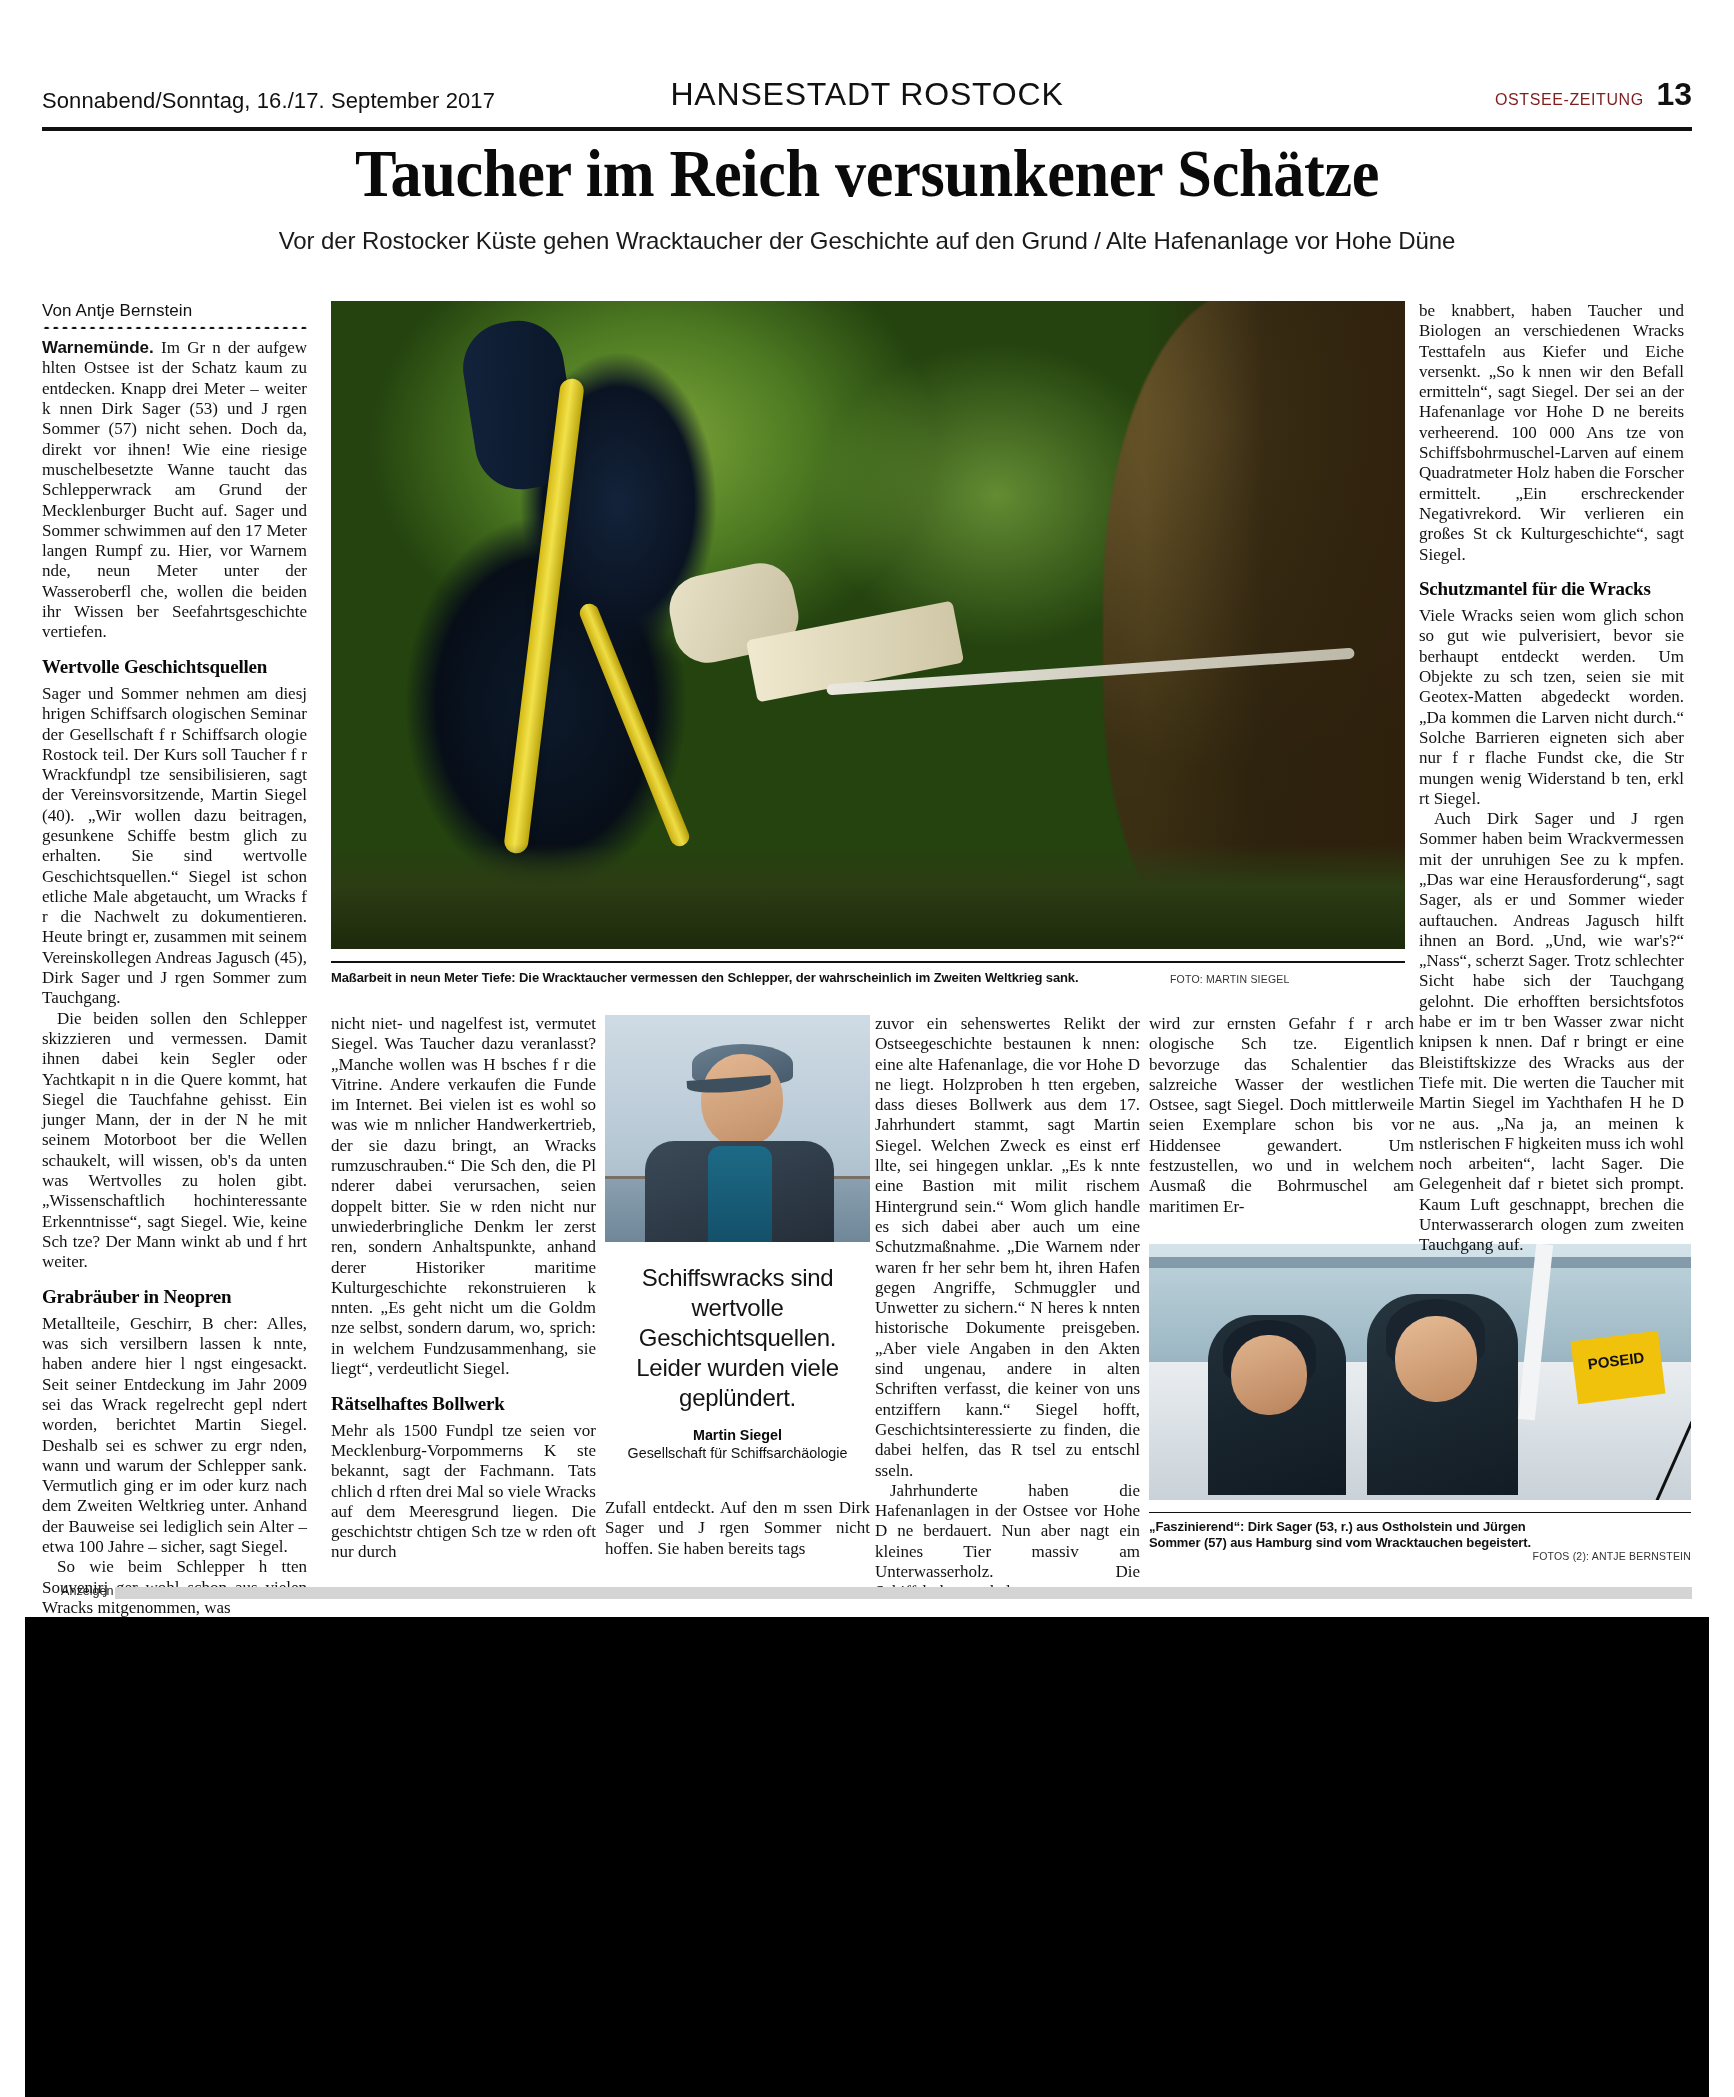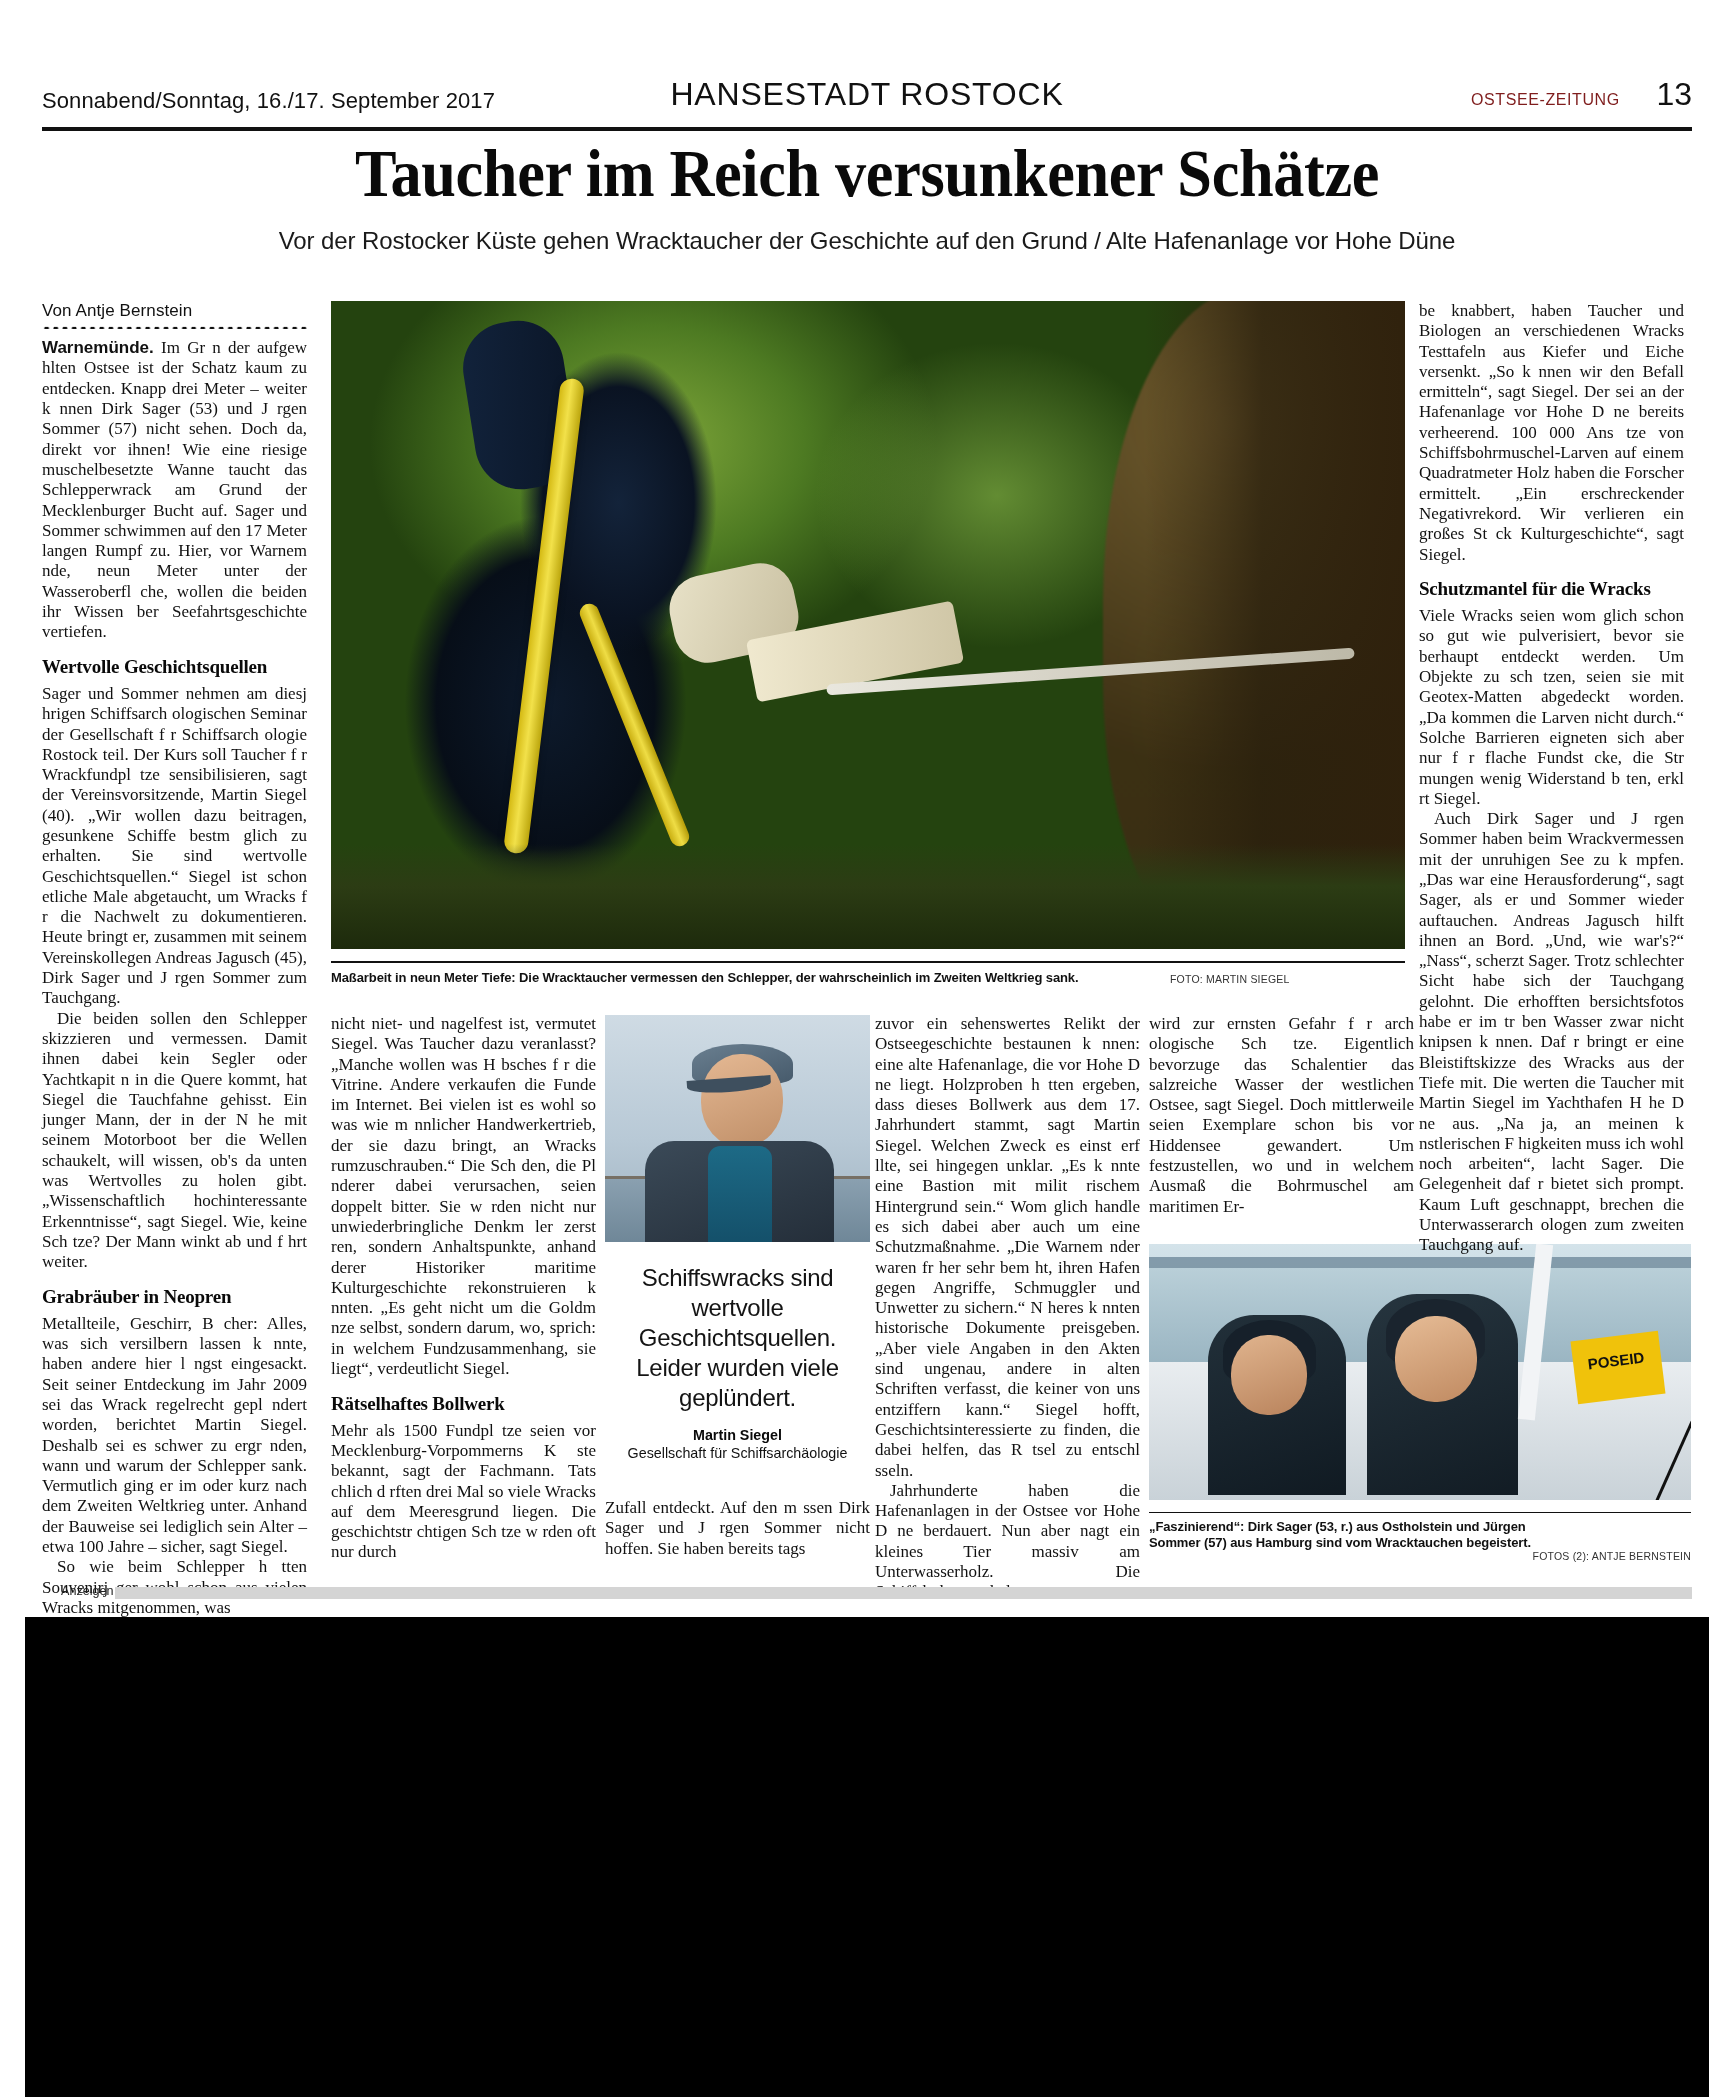--- a/index.html
+++ b/index.html
@@ -12,21 +12,21 @@
 
   
   .masthead{position:absolute;left:42px;top:76px;width:1650px;height:46px;}
   .mh-date{position:absolute;left:0;top:11.7px;font-family:"Liberation Sans",sans-serif;
     font-size:22px;letter-spacing:0.1px;color:#111;}
   .mh-title{position:absolute;left:0;right:0;top:0;text-align:center;
     font-family:"Liberation Sans",sans-serif;font-weight:400;font-size:32px;
     letter-spacing:0.8px;color:#111;}
   .mh-right{position:absolute;right:0;top:4.2px;display:flex;align-items:baseline;gap:12.6px;}
   .mh-paper{font-family:Liberation Sans, sans-serif;font-size:16px;letter-spacing:0.6px;color:#7f1d1d;}
-  .mh-pageno{font-family:"Liberation Sans",sans-serif;font-size:32px;font-weight:400;color:#111;line-height:.9;margin-left:24px;}
+  .mh-pageno{font-family:"Liberation Sans",sans-serif;font-size:32px;font-weight:700;color:#111;line-height:.9;}
   .mh-rule{position:absolute;left:42px;top:127px;width:1650px;height:3.8px;background:#111;}
 
   
   .headline{position:absolute;left:42px;top:138px;width:1650px;text-align:center;
     font-family:"Liberation Serif",serif;font-weight:700;font-size:67px;
     letter-spacing:-0.4px;line-height:1.05;color:#0a0a0a;
     transform:scaleX(.93);transform-origin:50% 0;}
   .subhead{position:absolute;left:42px;top:227px;width:1650px;text-align:center;
     font-family:"Liberation Sans",sans-serif;font-weight:300;font-size:24px;
     letter-spacing:-0.1px;color:#1a1a1a;}

